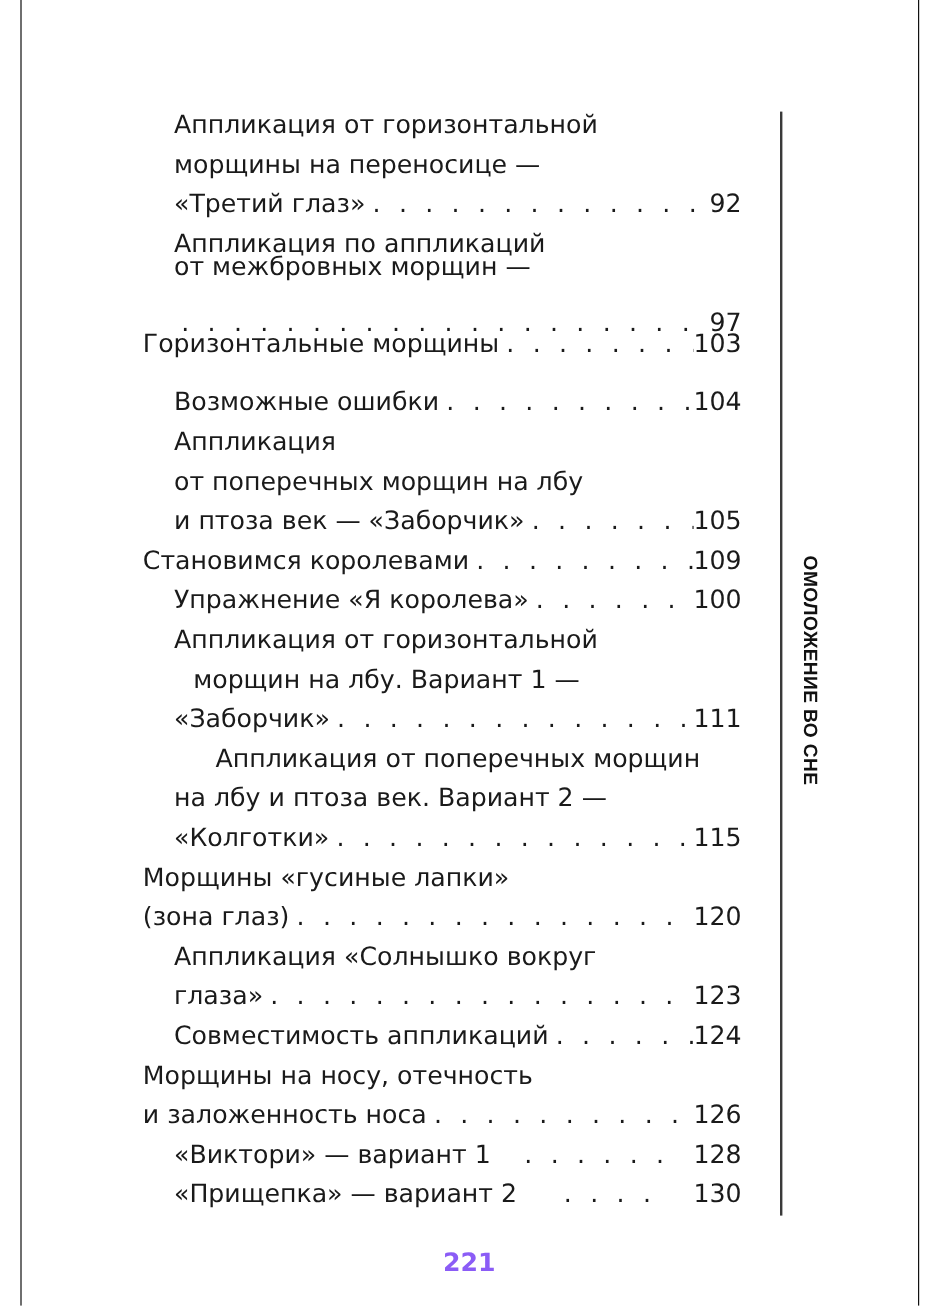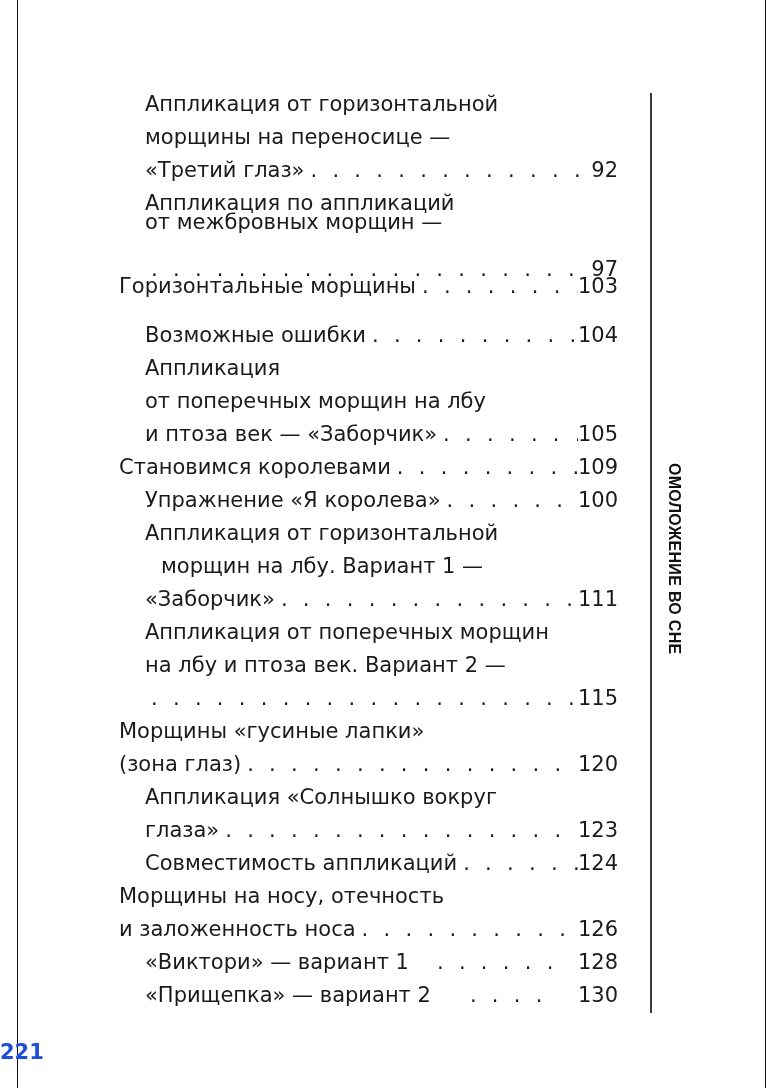--- a/index.html
+++ b/index.html
@@ -28,22 +28,22 @@
   .side {
     position: absolute; left: 662px; top: 444px; width: 24px; height: 230px;
     display: flex; align-items: center; justify-content: center;
   }
   .side span {
     writing-mode: vertical-rl; transform: rotate(0deg);
     font-family: "Liberation Sans", sans-serif; font-weight: bold; font-size: 16px;
     color: #111; letter-spacing: 0.3px; white-space: nowrap;
   }
   .folio {
-    position: absolute; left: 0; width: 782px; top: 1040px; text-align: left;
-    font-family: "DejaVu Sans", sans-serif; font-weight: bold; font-size: 21px; color: #1d4ed8;
+    position: absolute; left: 0; width: 782px; top: 1040px; text-align: center;
+    font-family: "DejaVu Sans", sans-serif; font-weight: bold; font-size: 21px; color: #8b5cf6;
   }
 </style>
 </head>
 <body>
 
 <div class="page">
   <div class="border-left"></div>
   <div class="border-right"></div>
   <div class="rule"></div>
 
@@ -104,27 +104,28 @@
         <span class="txt">Аппликация от горизонтальной</span>
       </div>
       <div class="line l2" style="top: 462px; margin-left: 16px;">
         <span class="txt">морщин на лбу. Вариант 1 —</span>
       </div>
       <div class="line l2" style="top: 495px;">
         <span class="txt">«Заборчик»</span>
         <span class="dots"></span>
         <span class="pg">111</span>
       </div>
-      <div class="line l2" style="top: 528px;">
+      <div class="line l2" style="top: 528px; justify-content: center;">
         <span class="txt">Аппликация от поперечных морщин</span>
       </div>
       <div class="line l2" style="top: 561px;">
         <span class="txt">на лбу и птоза век. Вариант 2 —</span>
       </div>
       <div class="line l2" style="top: 594px;">
+        <span class="txt">«Колготки»</span>
         <span class="dots"></span>
         <span class="pg">115</span>
       </div>
       <div class="line l1" style="top: 627px;">
         <span class="txt">Морщины «гусиные лапки»</span>
       </div>
       <div class="line l1" style="top: 660px;">
         <span class="txt">(зона глаз)</span>
         <span class="dots"></span>
         <span class="pg">120</span>

